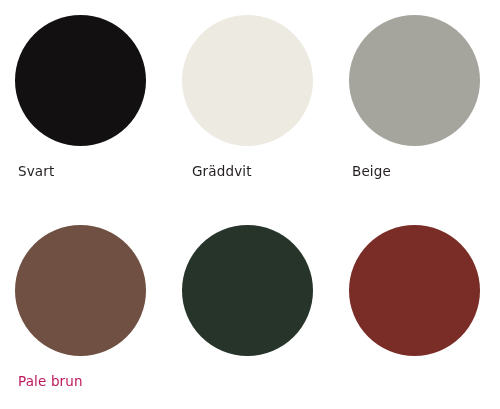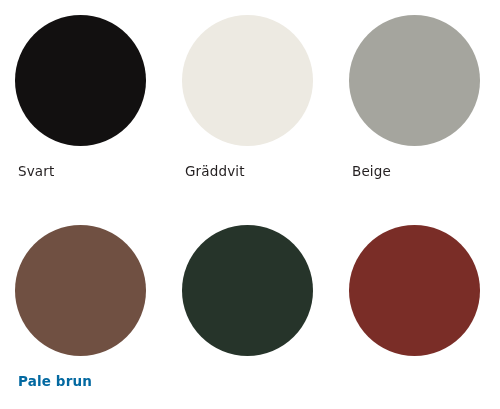--- a/index.html
+++ b/index.html
@@ -57,31 +57,31 @@
 <div class="palette">
   <div class="swatch-grid">
 
     <div class="swatch">
       <div class="swatch-circle" style="background-color: rgb(18, 16, 16);"></div>
       <div class="swatch-label" style="color: rgb(35, 31, 32);">Svart</div>
     </div>
 
     <div class="swatch">
       <div class="swatch-circle" style="background-color: rgb(237, 234, 226);"></div>
-      <div class="swatch-label" style="color: rgb(35, 31, 32);">Gräddvit</div>
+      <div class="swatch-label" style="color: rgb(35, 31, 32); margin-left: 7px;">Gräddvit</div>
     </div>
 
     <div class="swatch">
       <div class="swatch-circle" style="background-color: rgb(165, 165, 158);"></div>
       <div class="swatch-label" style="color: rgb(35, 31, 32);">Beige</div>
     </div>
 
     <div class="swatch">
       <div class="swatch-circle" style="background-color: rgb(112, 80, 66);"></div>
-      <div class="swatch-label" style="color: #0369a1; font-weight: bold;">Pale brun</div>
+      <div class="swatch-label" style="color: #be185d;">Pale brun</div>
     </div>
 
     <div class="swatch">
       <div class="swatch-circle" style="background-color: rgb(38, 52, 42);"></div>
     </div>
 
     <div class="swatch">
       <div class="swatch-circle" style="background-color: rgb(122, 45, 39);"></div>
     </div>
 

